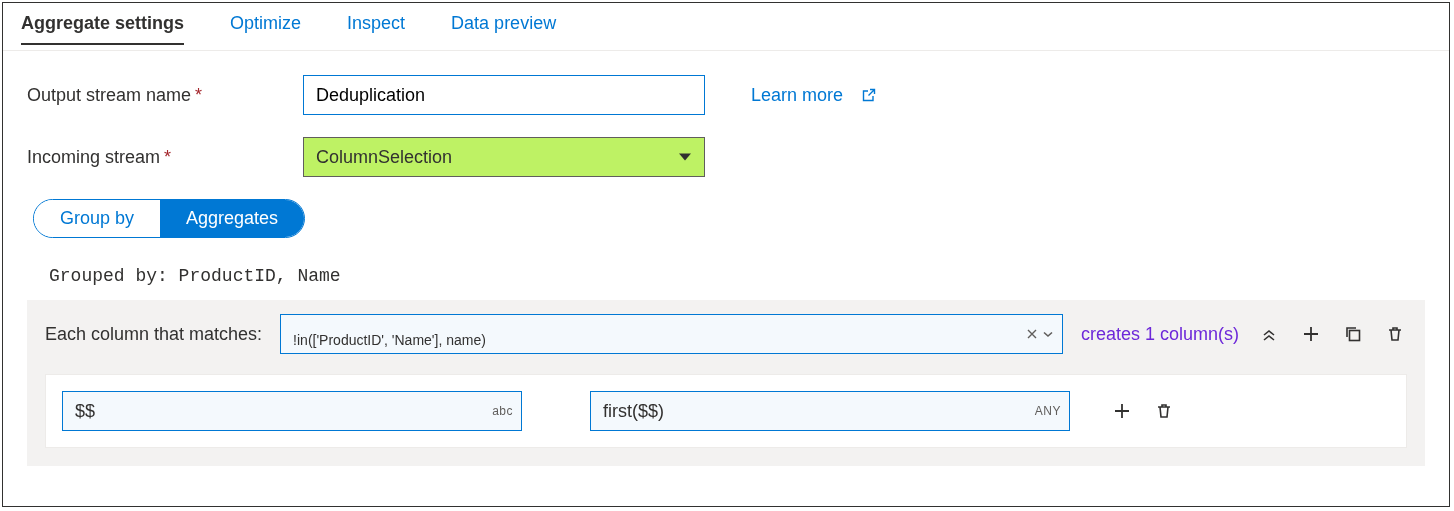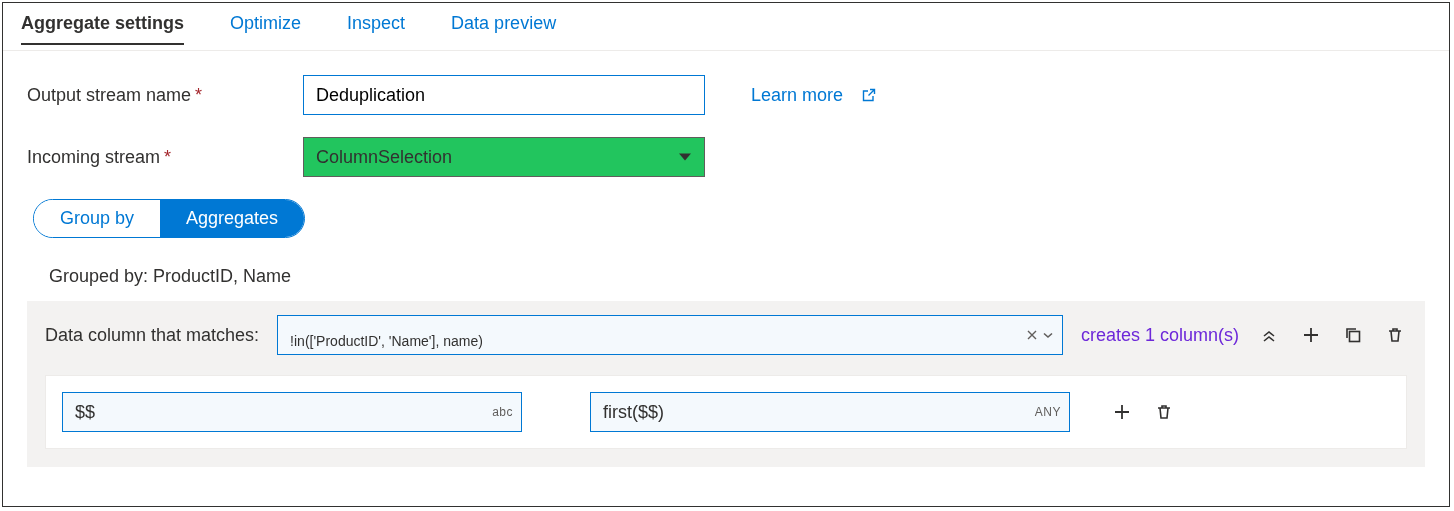--- a/index.html
+++ b/index.html
@@ -72,21 +72,21 @@
   }
   .select-box {
     width: 100%;
     height: 40px;
     border: 1px solid #605e5c;
     padding: 0 34px 0 12px;
     font-size: 18px;
     display: flex;
     align-items: center;
     cursor: pointer;
-    background: #22c55e;
+    background: #bef264;
   }
   .caret-down {
     position: absolute;
     right: 14px;
     top: 50%;
     transform: translateY(-50%);
     width: 0; height: 0;
     border-left: 6px solid transparent;
     border-right: 6px solid transparent;
     border-top: 7px solid #323130;
@@ -113,20 +113,21 @@
     color: #0078d4;
     background: #fff;
   }
   .pill.active {
     background: #0078d4;
     color: #fff;
   }
   .grouped-by {
     margin: 28px 0 14px 22px;
     color: #323130;
+    font-family: Liberation Mono, monospace;
   }
   
   .pattern-block {
     background: #f3f2f1;
     padding: 14px 18px 18px 18px;
   }
   .pattern-header {
     display: flex;
     align-items: center;
     gap: 18px;
@@ -251,21 +252,21 @@
       <div class="pill">Group by</div>
       <div class="pill active">Aggregates</div>
     </div>
 
     <div class="grouped-by">Grouped by: ProductID, Name</div>
 
     
     <div class="pattern-block">
 
       <div class="pattern-header">
-        <div class="pattern-label">Data column that matches:</div>
+        <div class="pattern-label">Each column that matches:</div>
 
         <div class="expr-input" style="flex:1;position:relative">
           <span>!in(['ProductID', 'Name'], name)</span>
           <div class="expr-controls">
             <span>
               <svg width="12" height="12" viewBox="0 0 12 12">
                   <path stroke="#605e5c" stroke-width="1.4" d="M2 2l8 8M10 2l-8 8"></path>
                 </svg>
             </span>
             <span>

